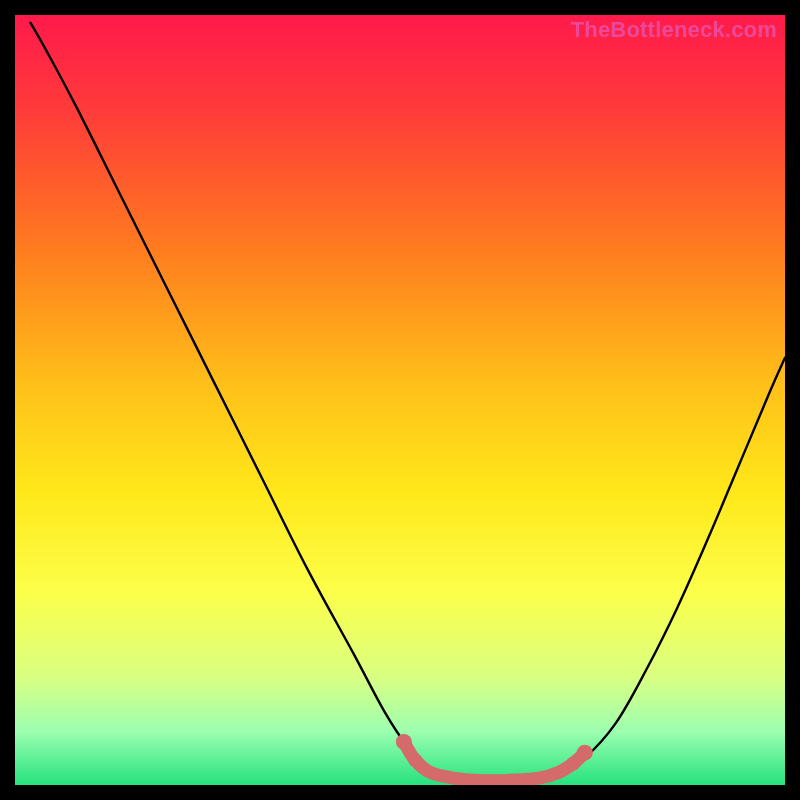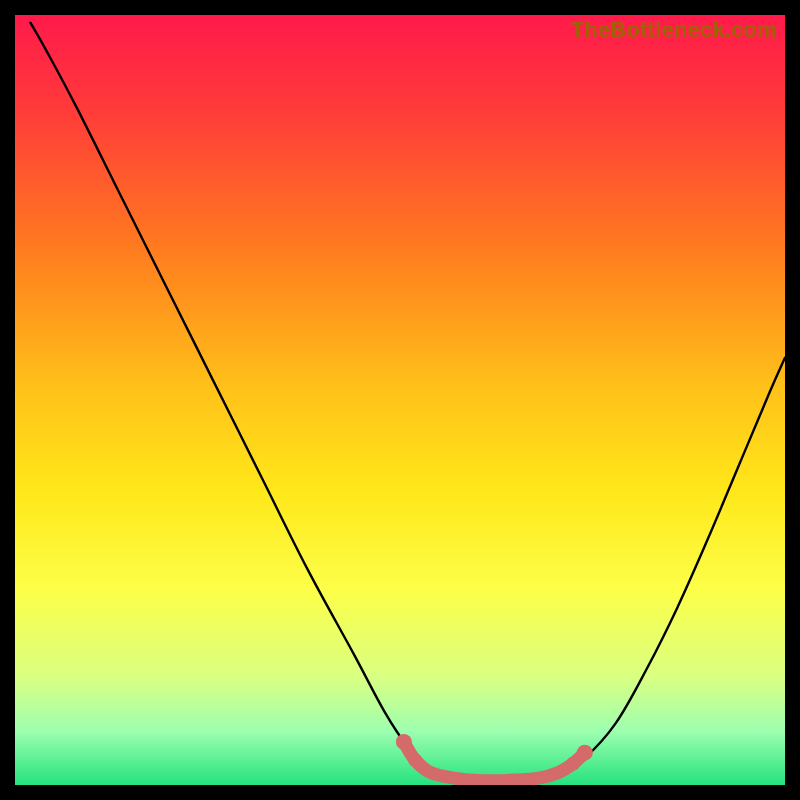--- a/index.html
+++ b/index.html
@@ -14,21 +14,21 @@
     position: absolute;
     left: 0; top: 0;
     width: 770px; height: 770px;
   }
   .watermark {
     position: absolute;
     top: 2px; right: 8px;
     font-family: Arial, Helvetica, sans-serif;
     font-size: 22px;
     font-weight: 600;
-    color: #a16207;
+    color: #ec4899;
     letter-spacing: 0.2px;
   }
   svg { display: block; }
 </style>
 </head>
 <body>
 
 <div class="frame">
   <svg class="plot-area" width="770" height="770" viewBox="0 0 770 770">
     <defs>

